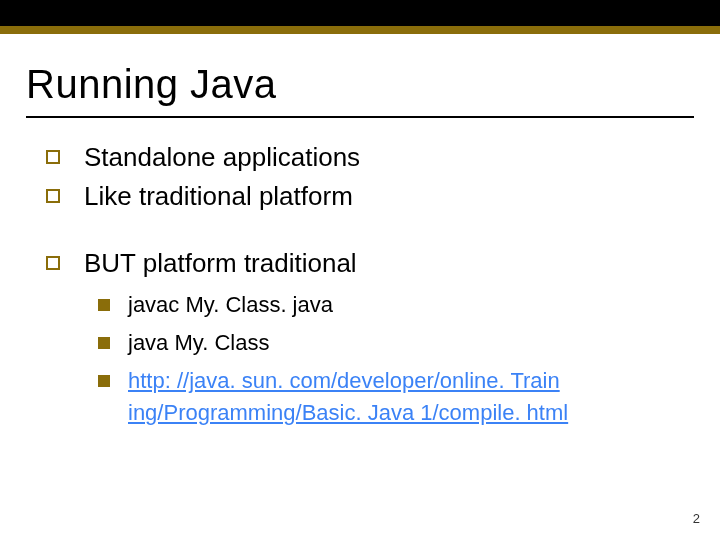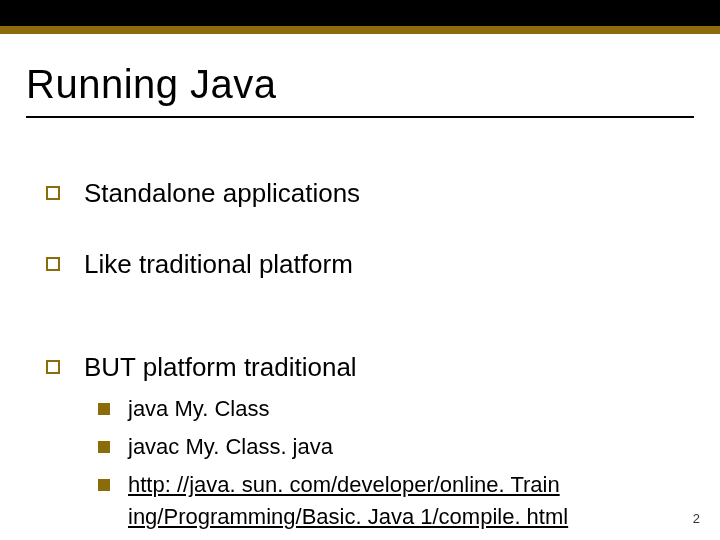--- a/index.html
+++ b/index.html
@@ -59,21 +59,20 @@
     list-style: none;
     margin: 0;
     padding: 0;
   }
   ul.level1 > li {
     position: relative;
     padding-left: 44px;
     font-size: 26px;
     line-height: 1.35;
     margin-bottom: 4px;
-    margin-top: 36px;
   }
   ul.level1 > li::before {
     content: "";
     position: absolute;
     left: 6px;
     top: 10px;
     width: 14px;
     height: 14px;
     border: 2px solid #8a6d0a;
     box-sizing: border-box;
@@ -97,21 +96,21 @@
   ul.level2 > li::before {
     content: "";
     position: absolute;
     left: 4px;
     top: 10px;
     width: 12px;
     height: 12px;
     background: #8a6d0a;
   }
   .link {
-    color: #000000;
+    color: #3b82f6;
     text-decoration: underline;
     cursor: pointer;
   }
   .page-num {
     position: absolute;
     right: 20px;
     bottom: 14px;
     font-size: 13px;
     color: #333;
   }
@@ -136,24 +135,24 @@
       </li>
     </ul>
 
     <div class="gap"></div>
 
     <ul class="level1">
       <li>
         <span>BUT platform traditional</span>
         <ul class="level2">
           <li>
-            <span>java   My. Class</span>
+            <span>javac My. Class. java</span>
           </li>
           <li>
-            <span>javac My. Class. java</span>
+            <span>java   My. Class</span>
           </li>
           <li>
             <span class="link">http: //java. sun. com/developer/online. Train ing/Programming/Basic. Java 1/compile. html</span>
           </li>
         </ul>
       </li>
     </ul>
   </div>
 
   <div class="page-num">2</div>

